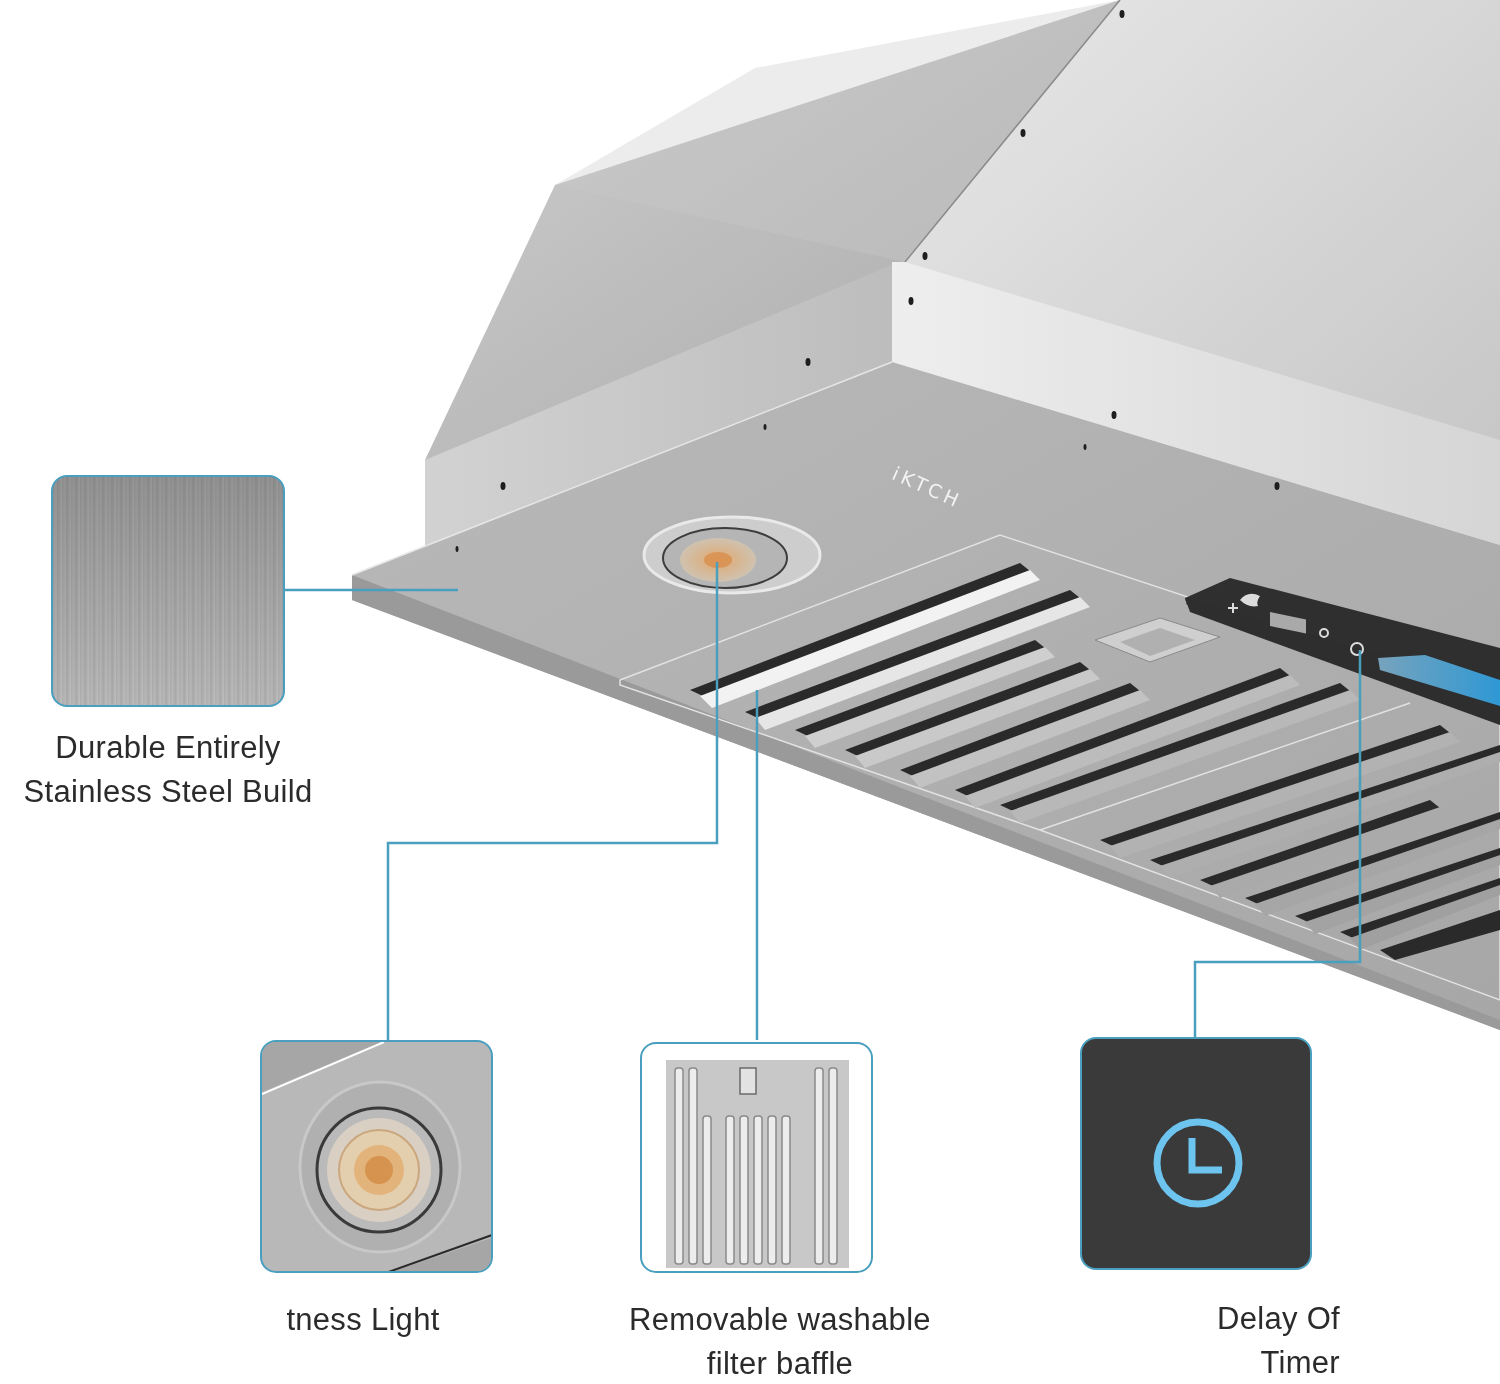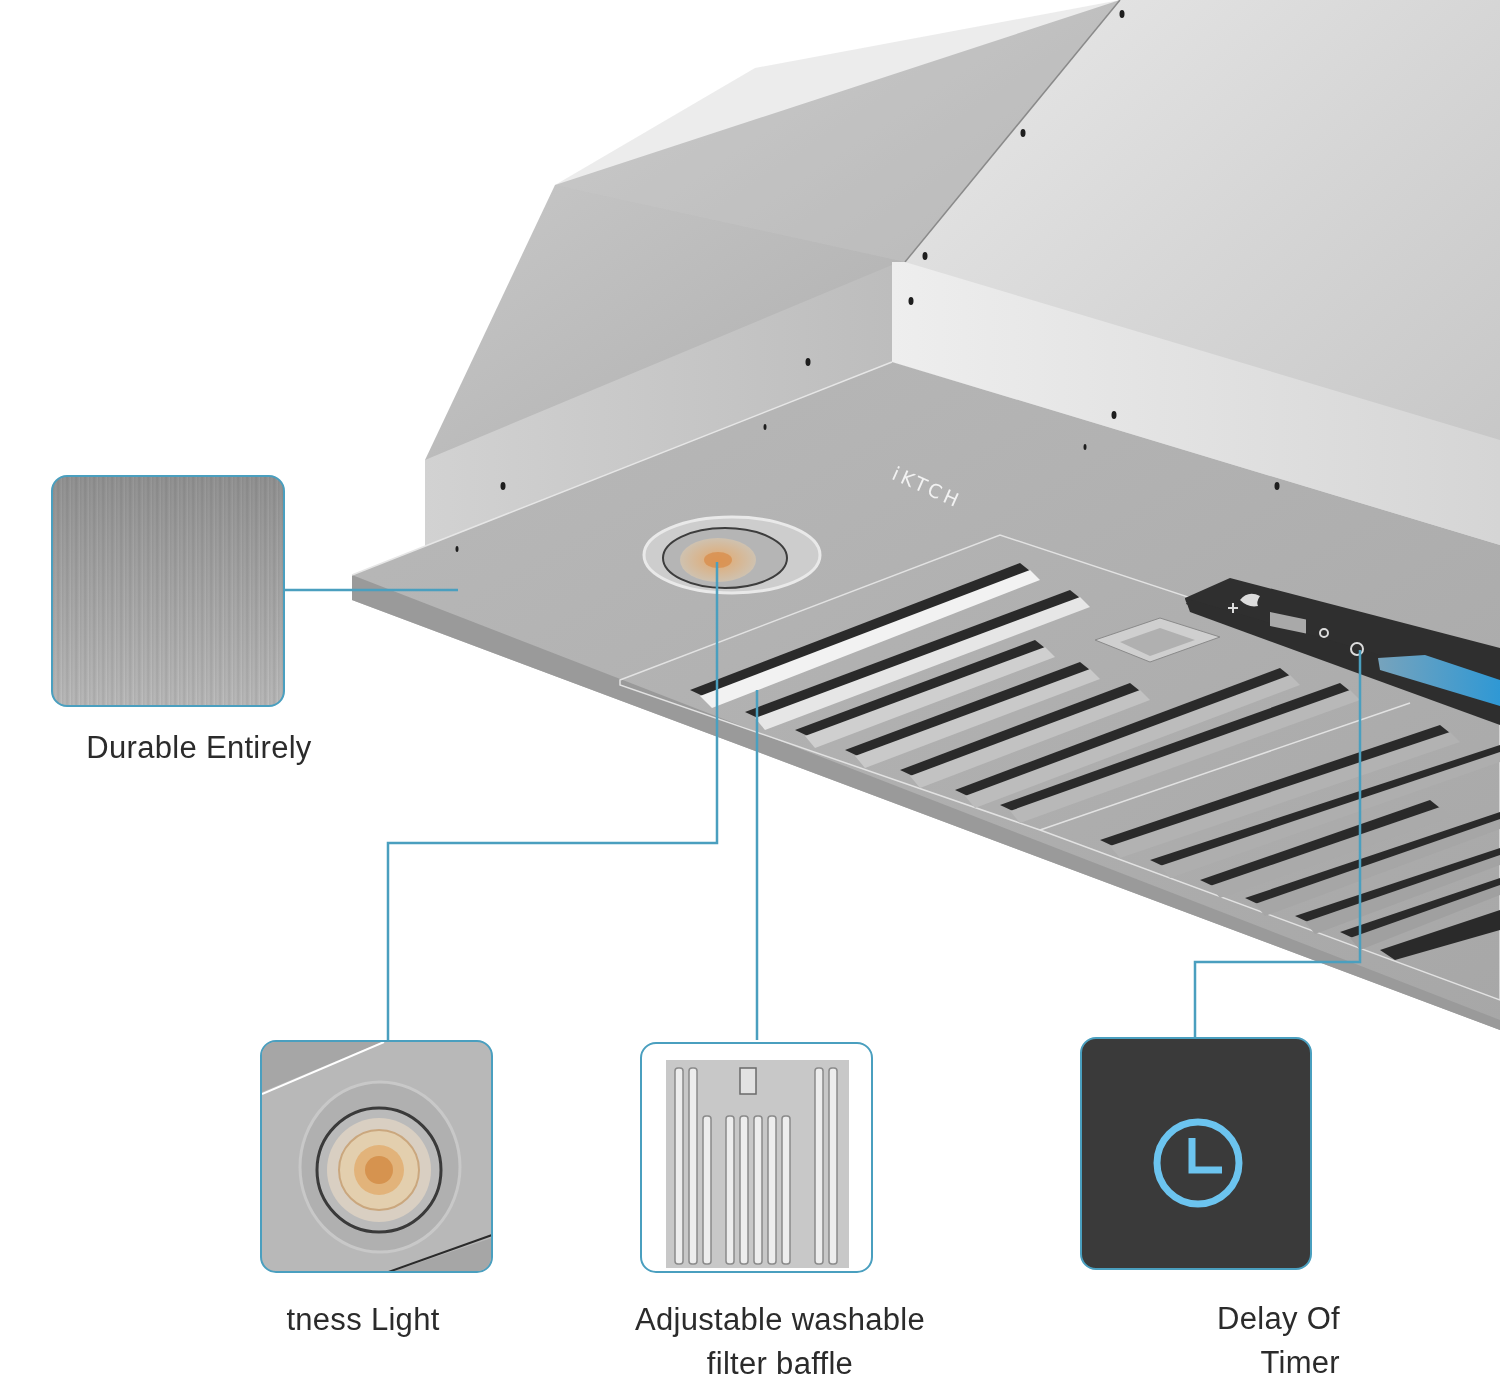--- a/index.html
+++ b/index.html
@@ -158,22 +158,23 @@
     </g>
   </svg>
 
   <div class="brand">iKTCH</div>
 
   <div class="callout-box" style="left:51px; top:475px; width:234px; height:232px;
               background: repeating-linear-gradient(90deg, #c2c2c2 0px, #cfcfcf 3px, #bdbdbd 5px, #d6d6d6 9px), linear-gradient(#b5b5b5, #e4e4e4);
               background-blend-mode: multiply;">
     <div style="width:100%;height:100%;"></div>
   </div>
-  <div class="caption" style="left:7px; top:726px; width:336px;padding-left:24px;">
+  <div class="caption" style="left:0px; top:726px; width:336px;">
     <span>Durable Entirely</span>
+    <span>Stainless Steel Build</span>
   </div>
 
   <div class="callout-box" style="left:260px; top:1040px; width:233px; height:233px; background:#b8b8b8;">
     <svg width="233" height="233" viewBox="0 0 233 233">
       <polygon points="0,0 120,0 0,50" fill="#a6a6a6"></polygon>
       <line x1="0" y1="52" x2="122" y2="0" stroke="#fff" stroke-width="2"></line>
       <polygon points="233,195 233,233 120,233" fill="#a6a6a6"></polygon>
       <line x1="118" y1="233" x2="233" y2="192" stroke="#2a2a2a" stroke-width="2"></line>
       <ellipse cx="118" cy="125" rx="80" ry="85" fill="#b0b0b0" stroke="#c8c8c8" stroke-width="3"></ellipse>
       <circle cx="117" cy="128" r="62" fill="#bababa" stroke="#3a3a3a" stroke-width="3"></circle>
@@ -199,21 +200,21 @@
         <rect x="84" y="72" width="8" height="148" rx="3"></rect>
         <rect x="98" y="72" width="8" height="148" rx="3"></rect>
         <rect x="112" y="72" width="8" height="148" rx="3"></rect>
         <rect x="126" y="72" width="8" height="148" rx="3"></rect>
         <rect x="140" y="72" width="8" height="148" rx="3"></rect>
         <rect x="61" y="72" width="8" height="148" rx="3"></rect>
       </g>
     </svg>
   </div>
   <div class="caption" style="left:590px; top:1298px; width:380px;">
-    <span>Adjustable washable</span>
+    <span>Removable washable</span>
     <span>filter baffle</span>
   </div>
 
   <div class="callout-box" style="left:1080px; top:1037px; width:232px; height:233px; background:#3a3a3a;">
     <svg width="232" height="233" viewBox="0 0 232 233">
       <circle cx="116" cy="124" r="41" fill="none" stroke="#6cc4ef" stroke-width="7"></circle>
       <polyline points="110,99 110,131 140,131" fill="none" stroke="#6cc4ef" stroke-width="7"></polyline>
     </svg>
   </div>
   <div class="caption" style="left:1050px; top:1297px; width:290px;text-align:right;">

